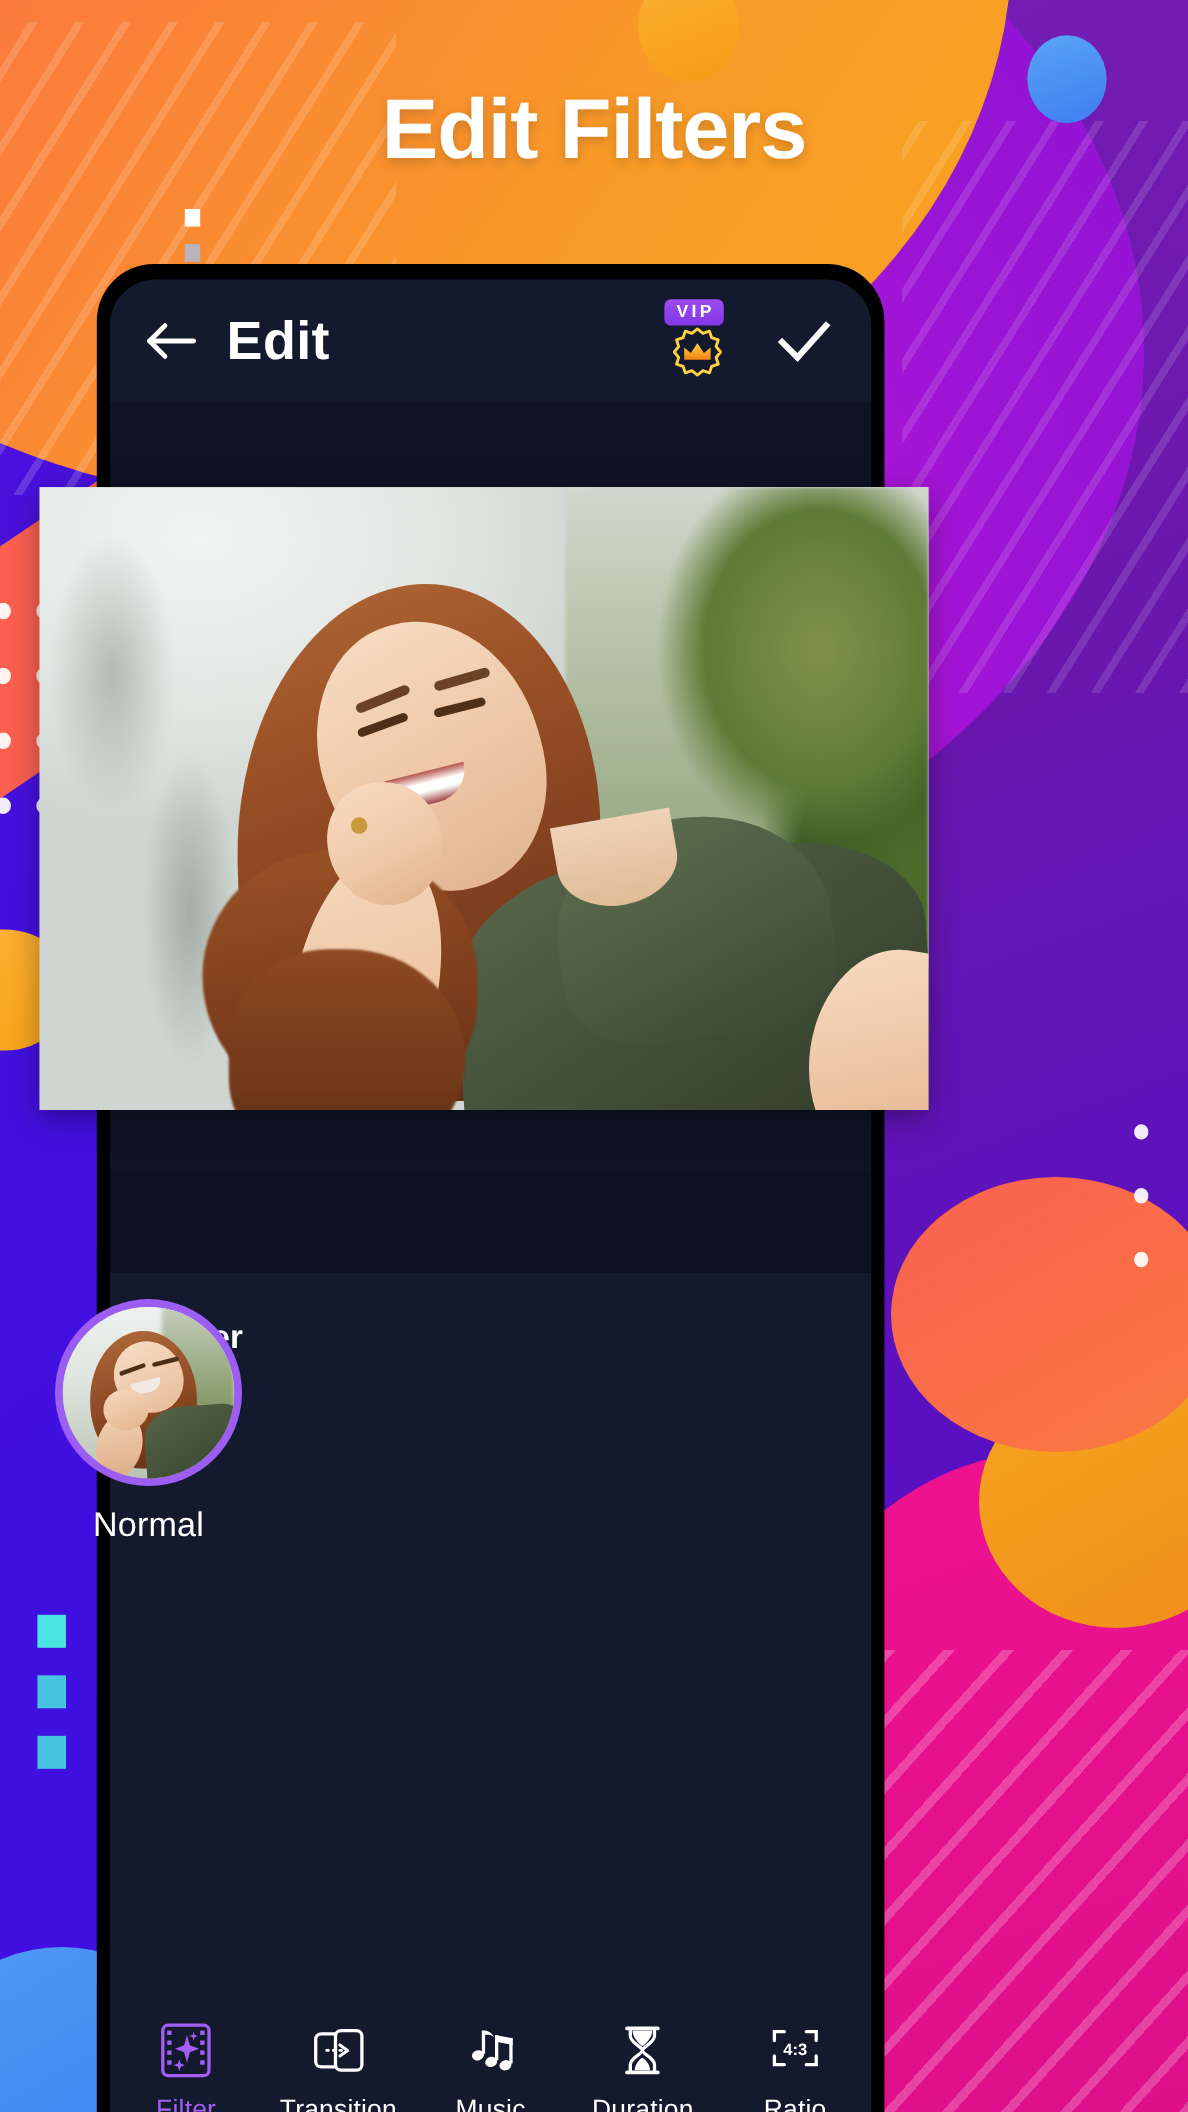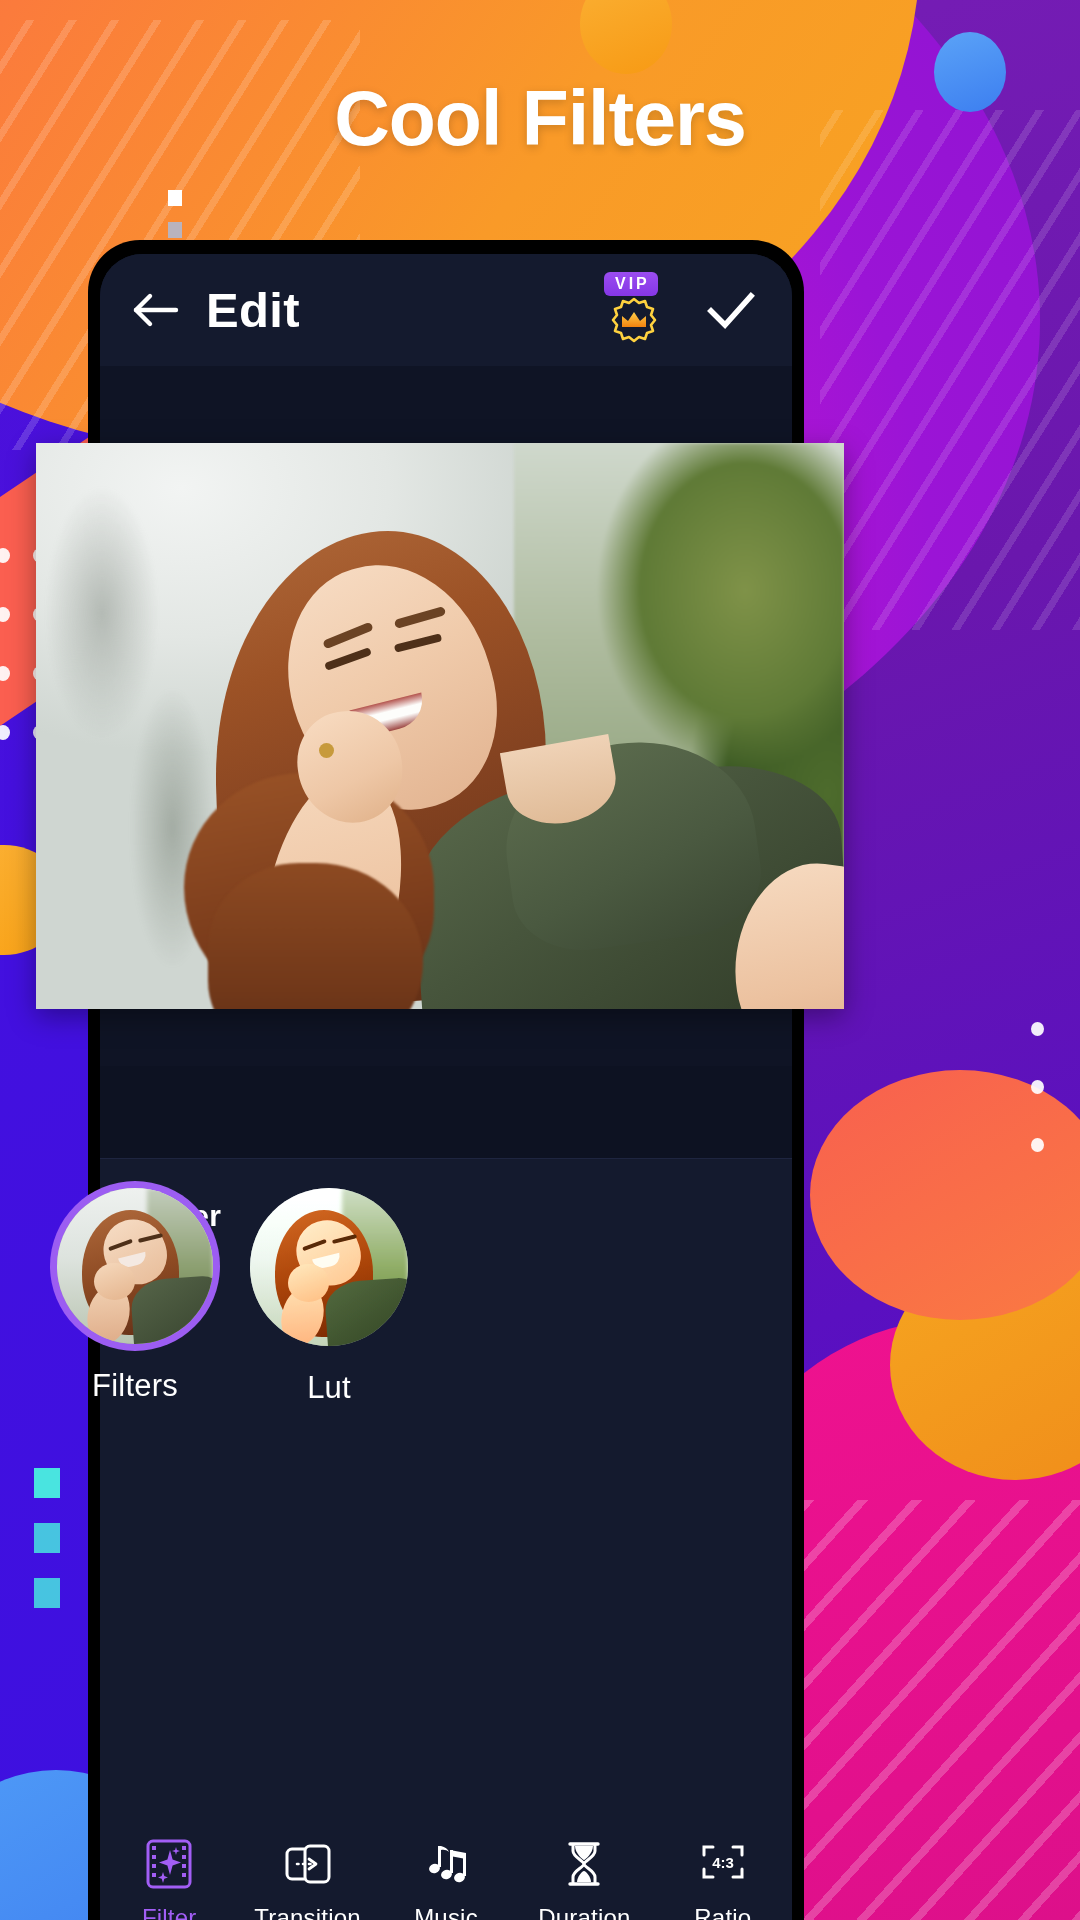--- a/index.html
+++ b/index.html
@@ -483,21 +483,21 @@
       <div class="d"></div>
   </div>
 
   <div class="sq-white"></div>
   <div class="sq-grey"></div>
   <div class="sq-cyan c1"></div>
   <div class="sq-cyan c2"></div>
   <div class="sq-cyan c3"></div>
 </div>
 
-<div class="promo-title">Cool Filters</div>
+<div class="promo-title">Edit Filters</div>
 
 <div class="phone">
   <div class="screen">
 
     <div class="appbar">
       <div class="back-arrow">
         <svg viewBox="0 0 52 52" width="52" height="52" aria-hidden="true">
           <path d="M6 26 H46" stroke="#ffffff" stroke-width="4.4" stroke-linecap="round" fill="none"></path>
           <path d="M20 12 L6 26 L20 40" stroke="#ffffff" stroke-width="4.4" stroke-linecap="round" stroke-linejoin="round" fill="none"></path>
         </svg>
@@ -654,32 +654,15 @@
     <div class="m-hair"></div>
           <div class="m-shirt"></div>
     <div class="m-face"></div>
           <div class="m-eye l"></div>
           <div class="m-eye r"></div>
     <div class="m-mouth"></div>
           <div class="m-arm"></div>
           <div class="m-hand"></div>
         </div>
       </div>
-      <div class="filter-label">Filters</div>
-    </div>
-    <div class="filter-item">
-      <div class="thumb">
-        <div class="mini lut">
-    <div class="m-sky"></div>
-          <div class="m-tree"></div>
-    <div class="m-hair"></div>
-          <div class="m-shirt"></div>
-    <div class="m-face"></div>
-          <div class="m-eye l"></div>
-          <div class="m-eye r"></div>
-    <div class="m-mouth"></div>
-          <div class="m-arm"></div>
-          <div class="m-hand"></div>
-        </div>
-      </div>
-      <div class="filter-label">Lut</div>
+      <div class="filter-label">Normal</div>
     </div>
   </div>
 
 </body></html>

